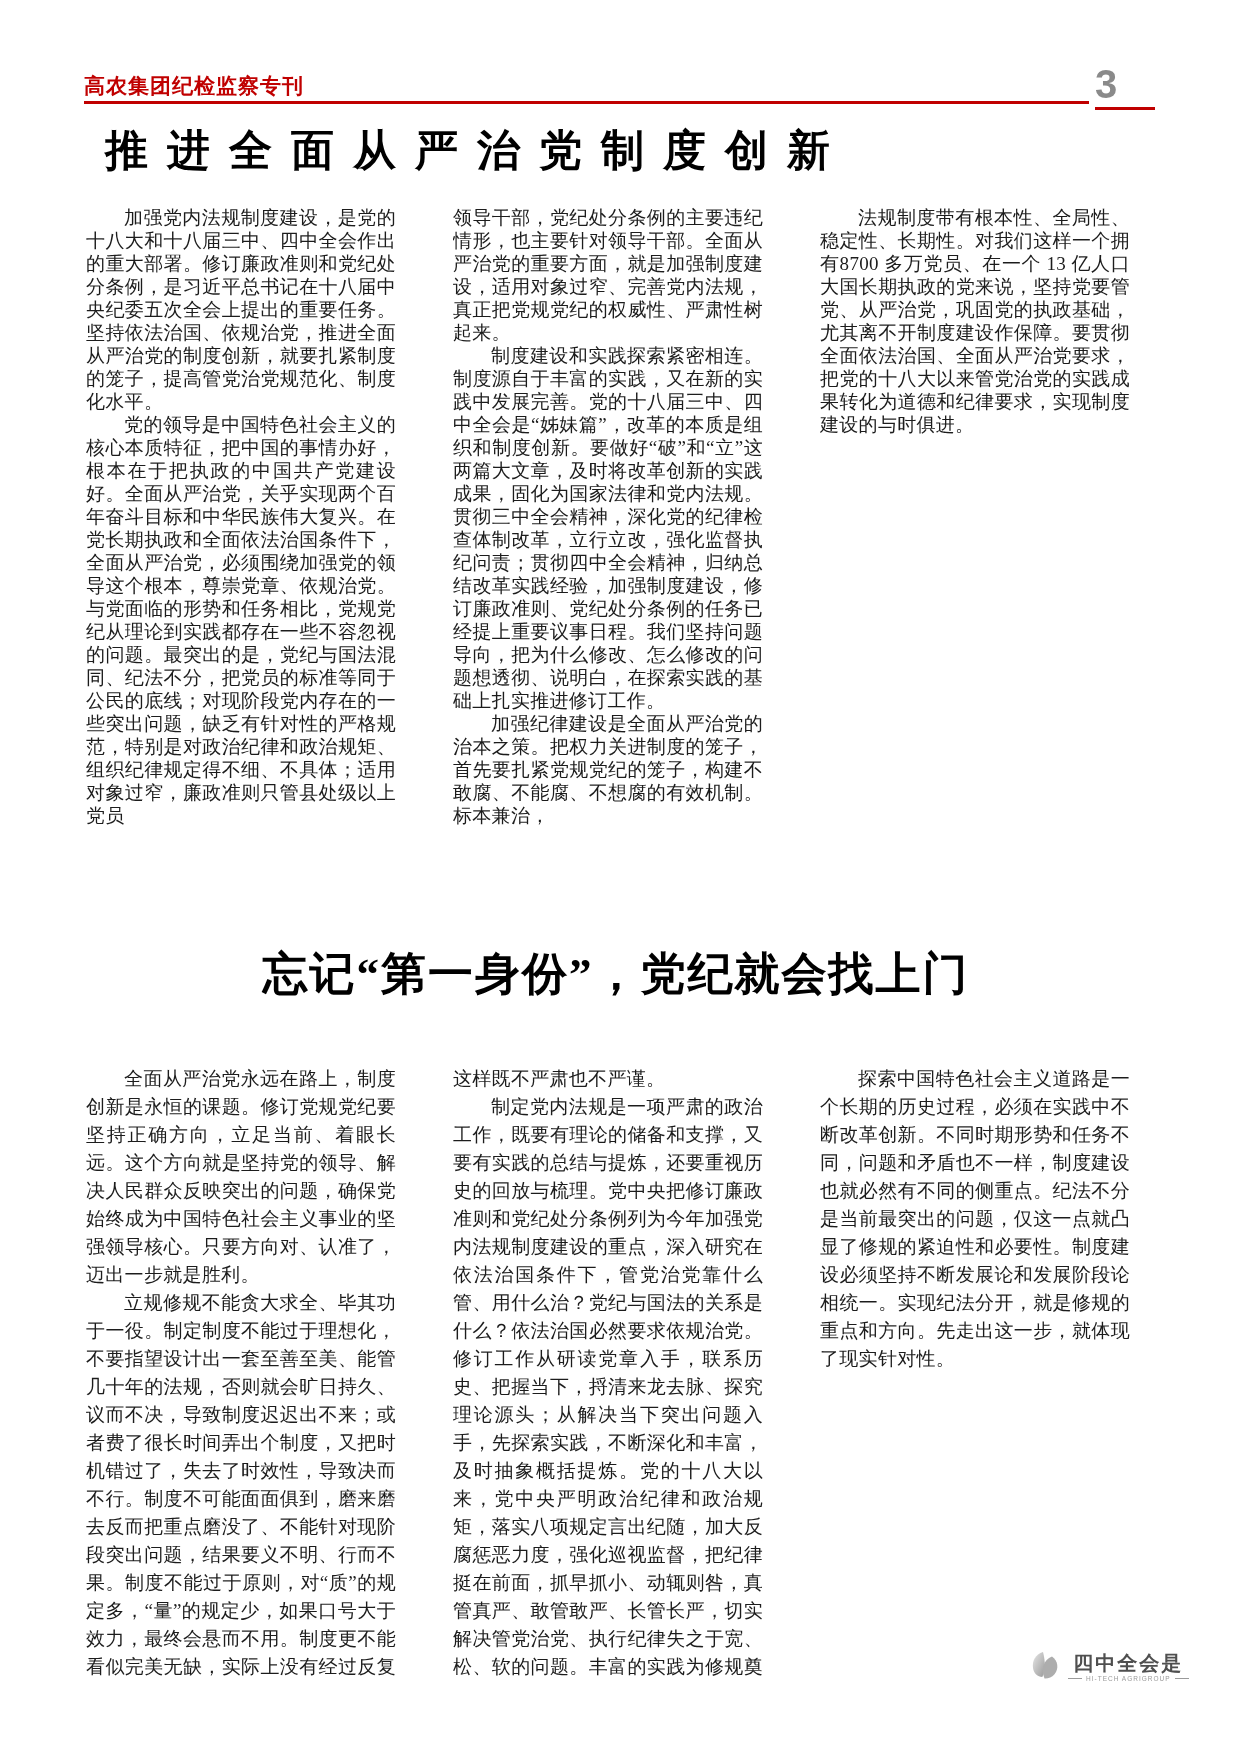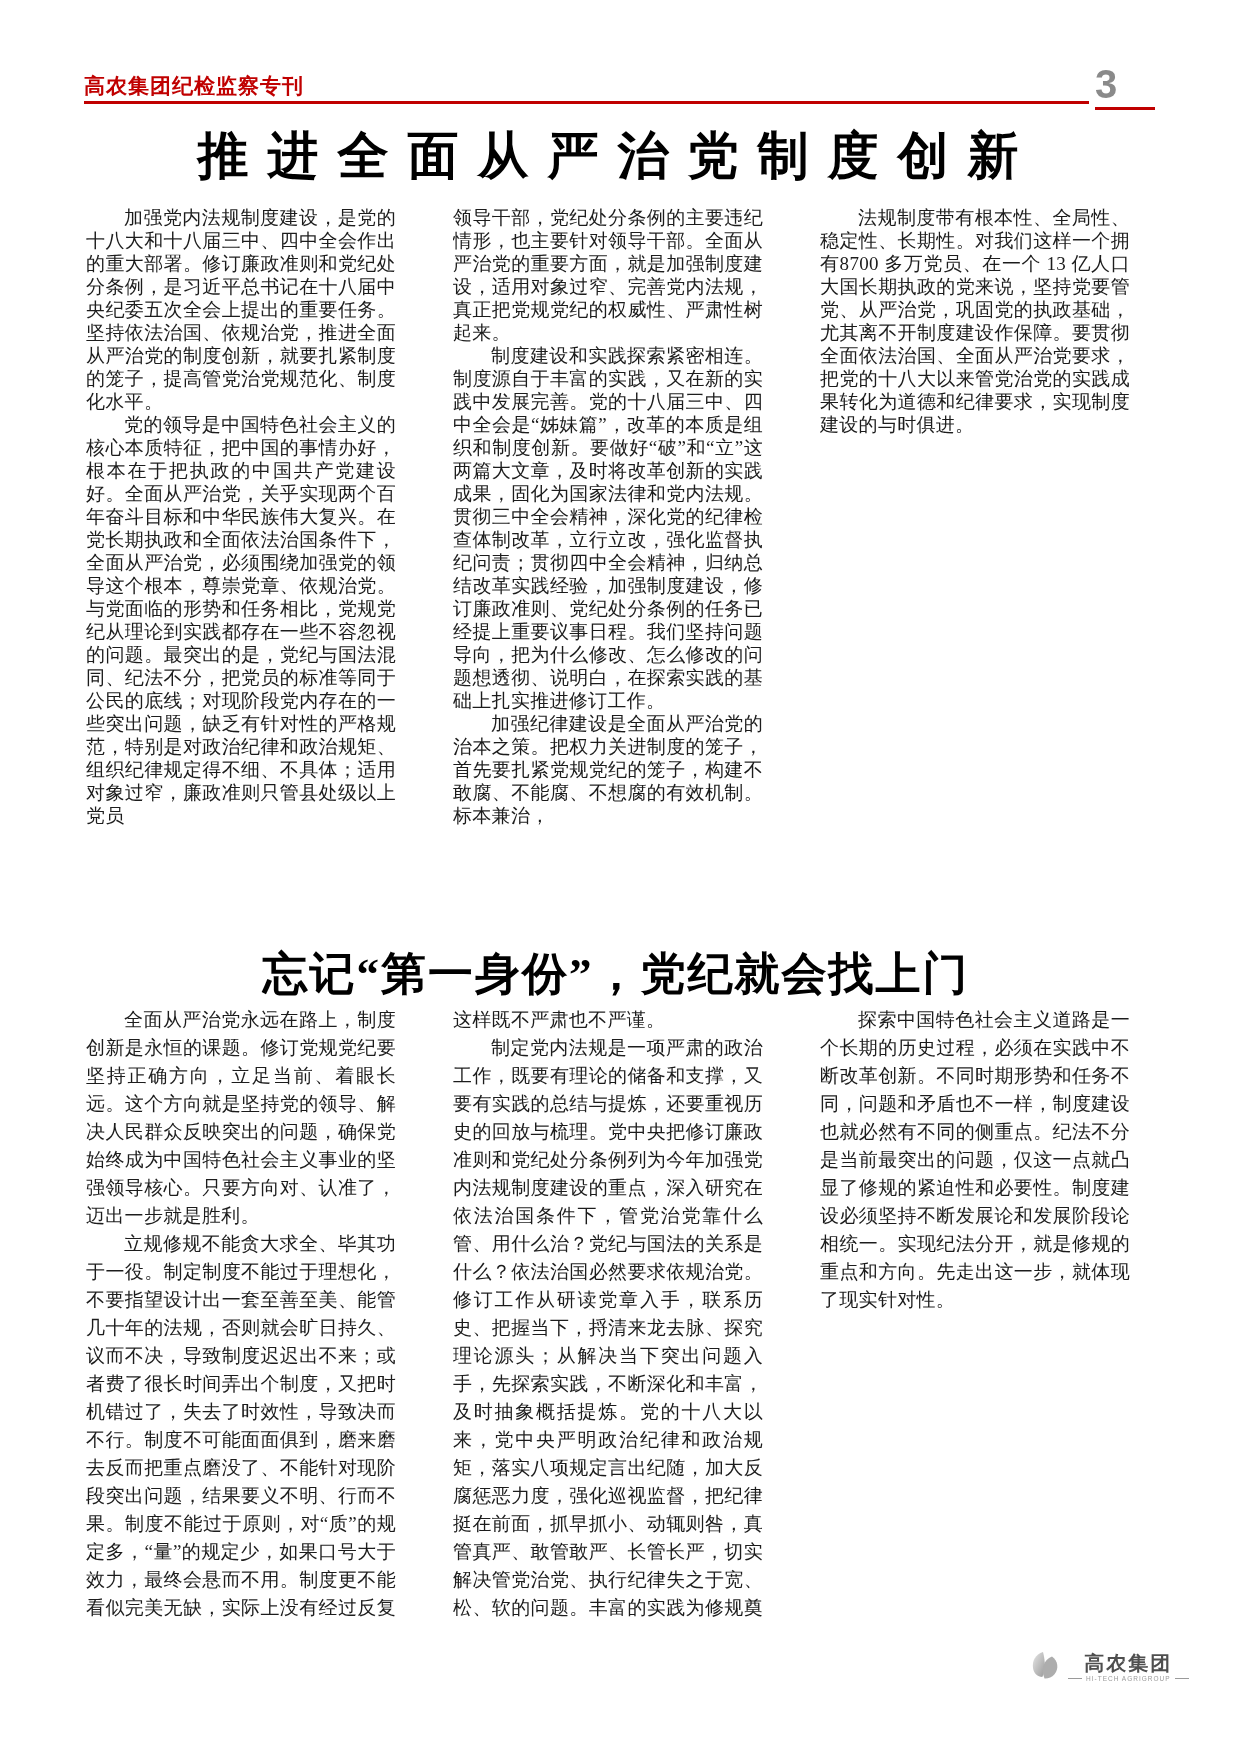--- a/index.html
+++ b/index.html
@@ -41,24 +41,23 @@
     left: 1095px; top: 107px;
     width: 60px; height: 3px;
     background: #c00000;
   }
   
   .headline1 {
     position: absolute;
     left: 86px; top: 122px;
     width: 1044px;
     margin: 0;
-    text-align: center;
     font-family: Liberation Sans, sans-serif;
     font-weight: bold;
-    font-size: 51px;
+    font-size: 43px;
     letter-spacing: 19px;
     padding-left: 19px;
     box-sizing: border-box;
     color: #000000;
     white-space: nowrap;
   }
   .headline2 {
     position: absolute;
     left: 86px; top: 936px;
     width: 1044px;
@@ -73,21 +72,21 @@
   }
   
   .columns {
     position: absolute;
     left: 86px;
     width: 1044px;
     display: flex;
     gap: 57px;
   }
   .columns-a1 { top: 206px; height: 652px; }
-  .columns-a2 { top: 1006px; height: 620px; }
+  .columns-a2 { top: 1065px; height: 620px; }
   .col {
     width: 310px;
     height: 100%;
     overflow: hidden;
     text-align: justify;
   }
   .col p.para {
     margin: 0;
     font-size: 19px;
     letter-spacing: 0.3px;
@@ -182,21 +181,21 @@
           <linearGradient id="leafGrad" x1="0" y1="0" x2="1" y2="1">
             <stop offset="0" stop-color="#e6e6e6"></stop>
             <stop offset="1" stop-color="#9b9b9b"></stop>
           </linearGradient>
         </defs>
         <path d="M13 2 C5.5 4.5 2 10.5 3 18 C3.8 23.5 7.5 26.8 12.3 26.9 C15.2 21.5 15.8 13 13 2 Z" fill="url(#leafGrad)"></path>
         <path d="M14.5 28.5 C10.5 19 13.5 10 22 6.5 C27.8 10.5 29.3 18.5 24.5 24.2 C21.8 27.3 18.2 28.7 14.5 28.5 Z" fill="#adadad"></path>
       </svg>
     </span>
     <div class="logo-text-block">
-      <div class="logo-text">高农集团</div>
+      <div class="logo-text">四中全会是</div>
       <div class="logo-sub">
         <span class="dash"></span>
         <span class="sub-text">HI-TECH AGRIGROUP</span>
         <span class="dash"></span>
       </div>
     </div>
   </div>
 
 </div>
 

